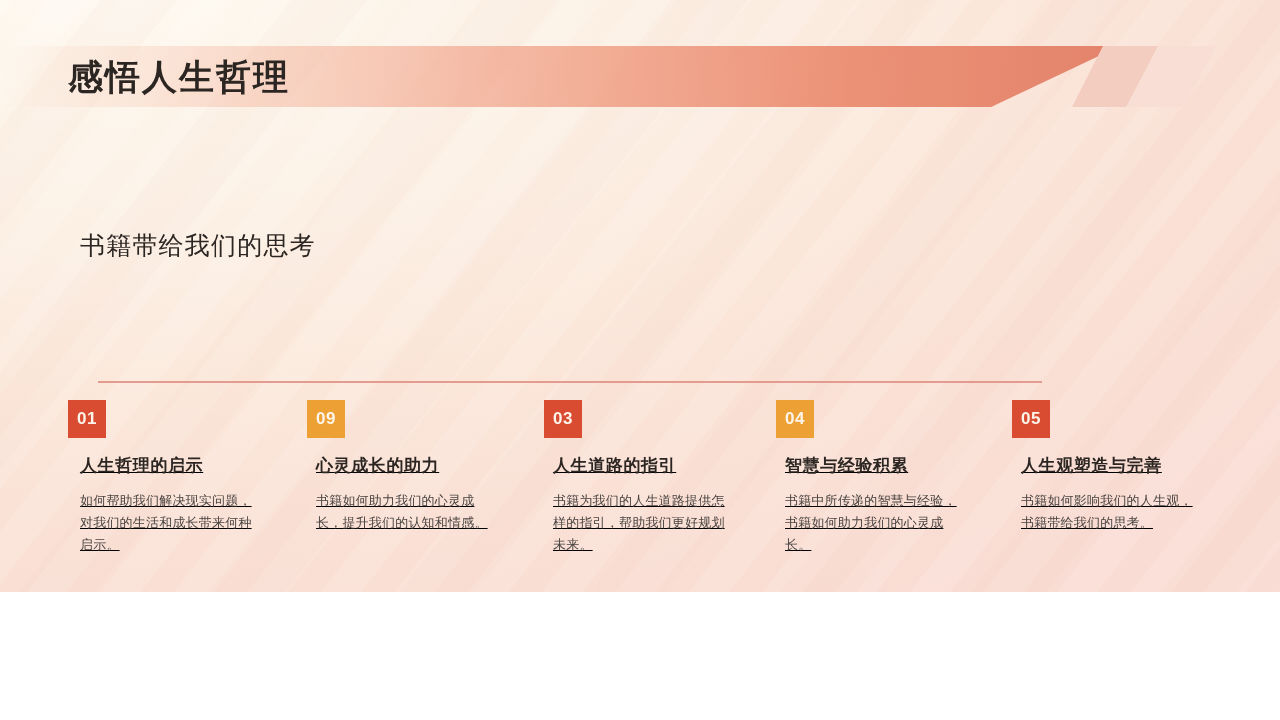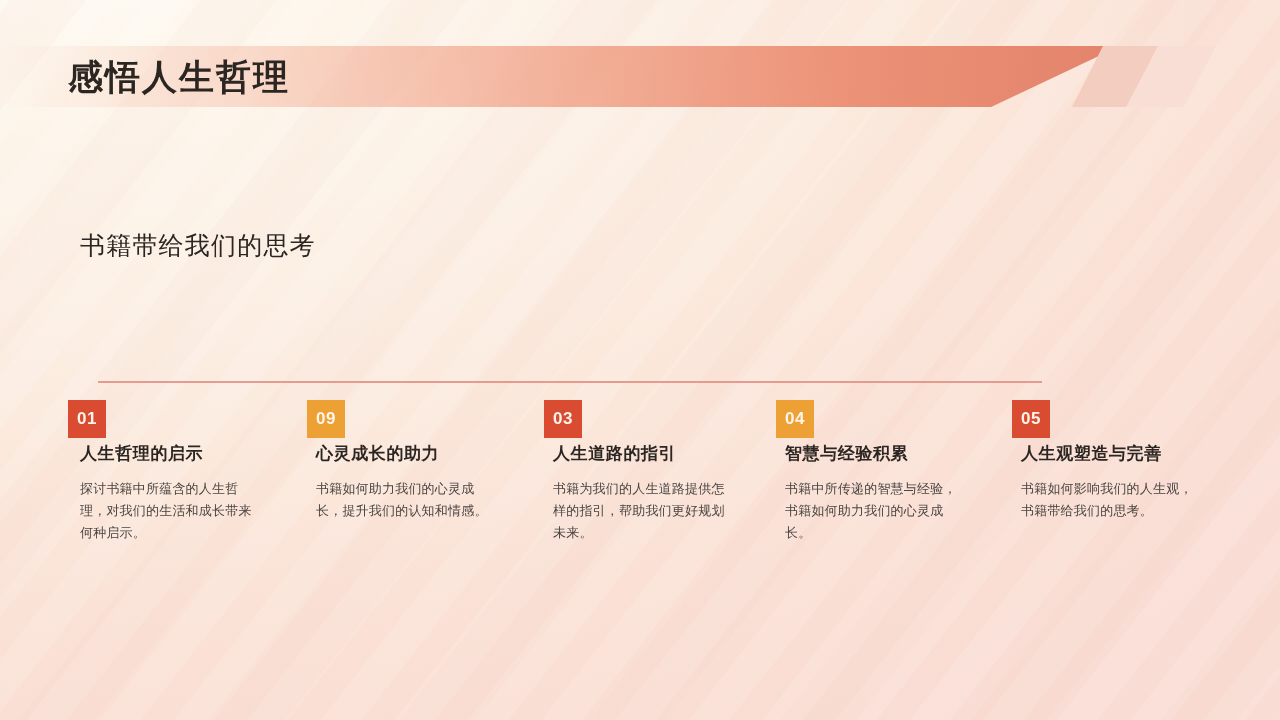--- a/index.html
+++ b/index.html
@@ -11,21 +11,21 @@
     width: 1280px;
     height: 720px;
     overflow: hidden;
     font-family: "Liberation Sans", "DejaVu Sans", sans-serif;
   }
 
   
   .slide {
     position: relative;
     width: 1280px;
-    height: 720px;
+    height: 592px;
     overflow: hidden;
     background:
       radial-gradient(118% 128% at 8% -6%,
         #fefaf3 0%,
         #fdf5ea 18%,
         #fcefe4 38%,
         #fbe7da 58%,
         #fae0d5 76%,
         #f9dcd3 100%);
   }
@@ -161,22 +161,23 @@
   .columns {
     position: absolute;
     left: 0;
     top: 438px;
     width: 1280px;
     height: 140px;
     z-index: 3;
   }
   .col {
     position: absolute;
-    top: 4px;
+    top: 16px;
     width: 180px;
+    text-decoration: underline;
   }
   .col-title {
     font-size: 17px;
     font-weight: 700;
     color: #2c2623;
     letter-spacing: 0.6px;
     line-height: 24px;
     white-space: nowrap;
     margin-bottom: 12px;
   }
@@ -208,21 +209,21 @@
     <div class="badge amber" style="left:239px">09</div>
     <div class="badge red" style="left:476px">03</div>
     <div class="badge amber" style="left:708px">04</div>
     <div class="badge red" style="left:944px">05</div>
   </div>
 
   <div class="columns">
 
     <div class="col" style="left:80px">
       <div class="col-title">人生哲理的启示</div>
-      <div class="col-body">探讨书籍中所蕴含的人生哲理，对我们的生活和成长带来何种启示。</div>
+      <div class="col-body">如何帮助我们解决现实问题，对我们的生活和成长带来何种启示。</div>
     </div>
 
     <div class="col" style="left:316px">
       <div class="col-title">心灵成长的助力</div>
       <div class="col-body">书籍如何助力我们的心灵成长，提升我们的认知和情感。</div>
     </div>
 
     <div class="col" style="left:553px">
       <div class="col-title">人生道路的指引</div>
       <div class="col-body">书籍为我们的人生道路提供怎样的指引，帮助我们更好规划未来。</div>

